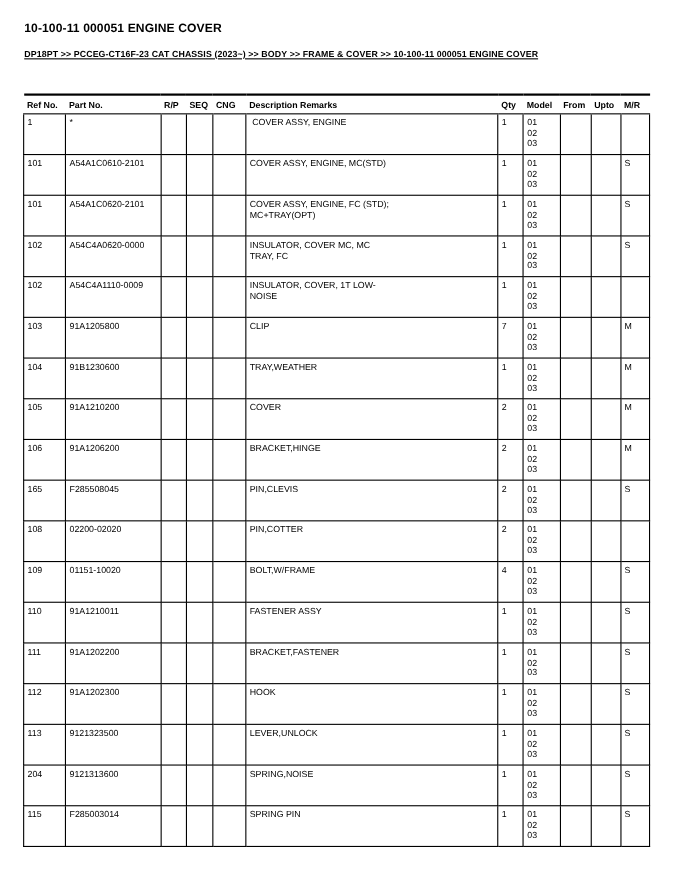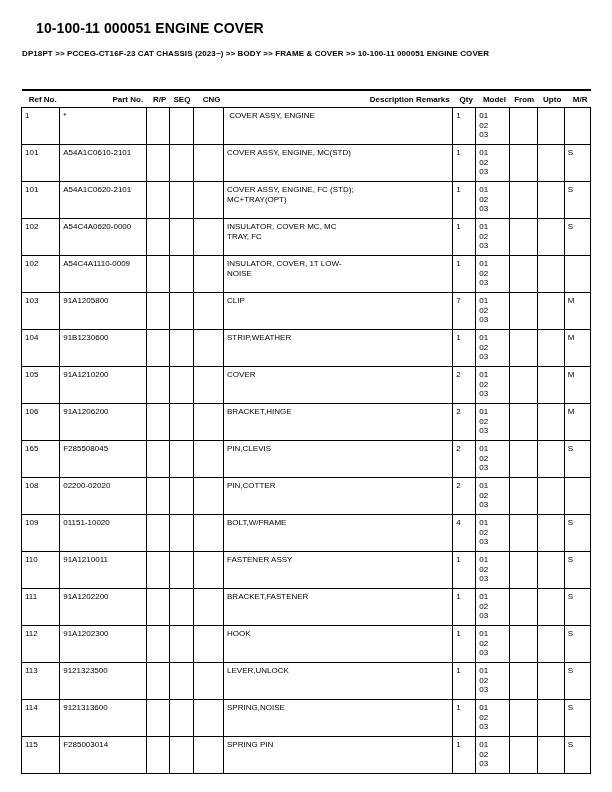--- a/index.html
+++ b/index.html
@@ -9,44 +9,45 @@
     height: 792px;
     background: #ffffff;
     color: #000000;
     font-family: "Liberation Sans", sans-serif;
     overflow: hidden;
   }
   .page {
     padding: 20px 21px 0 21px;
   }
   .doc-title {
-    font-size: 14px;
+    font-size: 11px;
     font-weight: bold;
     letter-spacing: 0.1px;
-    margin: 0 0 13px 15px;
+    margin: 0 0 13px 1px;
     white-space: nowrap;
   }
   .breadcrumb {
     font-size: 8px;
     font-weight: bold;
     letter-spacing: 0.1px;
     margin: 0 0 31px 1px;
     white-space: nowrap;
+    text-decoration: underline;
   }
   table.parts {
     border-collapse: collapse;
     table-layout: fixed;
     width: 570px;
   }
   table.parts thead th {
     border-top: 2.5px solid #000;
     border-bottom: 1px solid #000;
     font-size: 8px;
     font-weight: bold;
-    text-align: right;
+    text-align: left;
     vertical-align: bottom;
     padding: 4px 3px 3px 3px;
     white-space: nowrap;
     overflow: hidden;
   }
   table.parts tbody td {
     border: 1px solid #000;
     font-size: 8px;
     font-weight: normal;
     line-height: 1.2;
@@ -207,21 +208,21 @@
     <td></td>
     <td>M</td>
   </tr>
 
   <tr>
     <td>104</td>
     <td>91B1230600</td>
     <td></td>
     <td></td>
     <td></td>
-    <td>STRIP,WEATHER</td>
+    <td>TRAY,WEATHER</td>
     <td>1</td>
     <td>01
 02
 03</td>
     <td></td>
     <td></td>
     <td>M</td>
   </tr>
 
   <tr>
@@ -362,21 +363,21 @@
     <td>1</td>
     <td>01
 02
 03</td>
     <td></td>
     <td></td>
     <td>S</td>
   </tr>
 
   <tr>
-    <td>114</td>
+    <td>204</td>
     <td>9121313600</td>
     <td></td>
     <td></td>
     <td></td>
     <td>SPRING,NOISE</td>
     <td>1</td>
     <td>01
 02
 03</td>
     <td></td>

